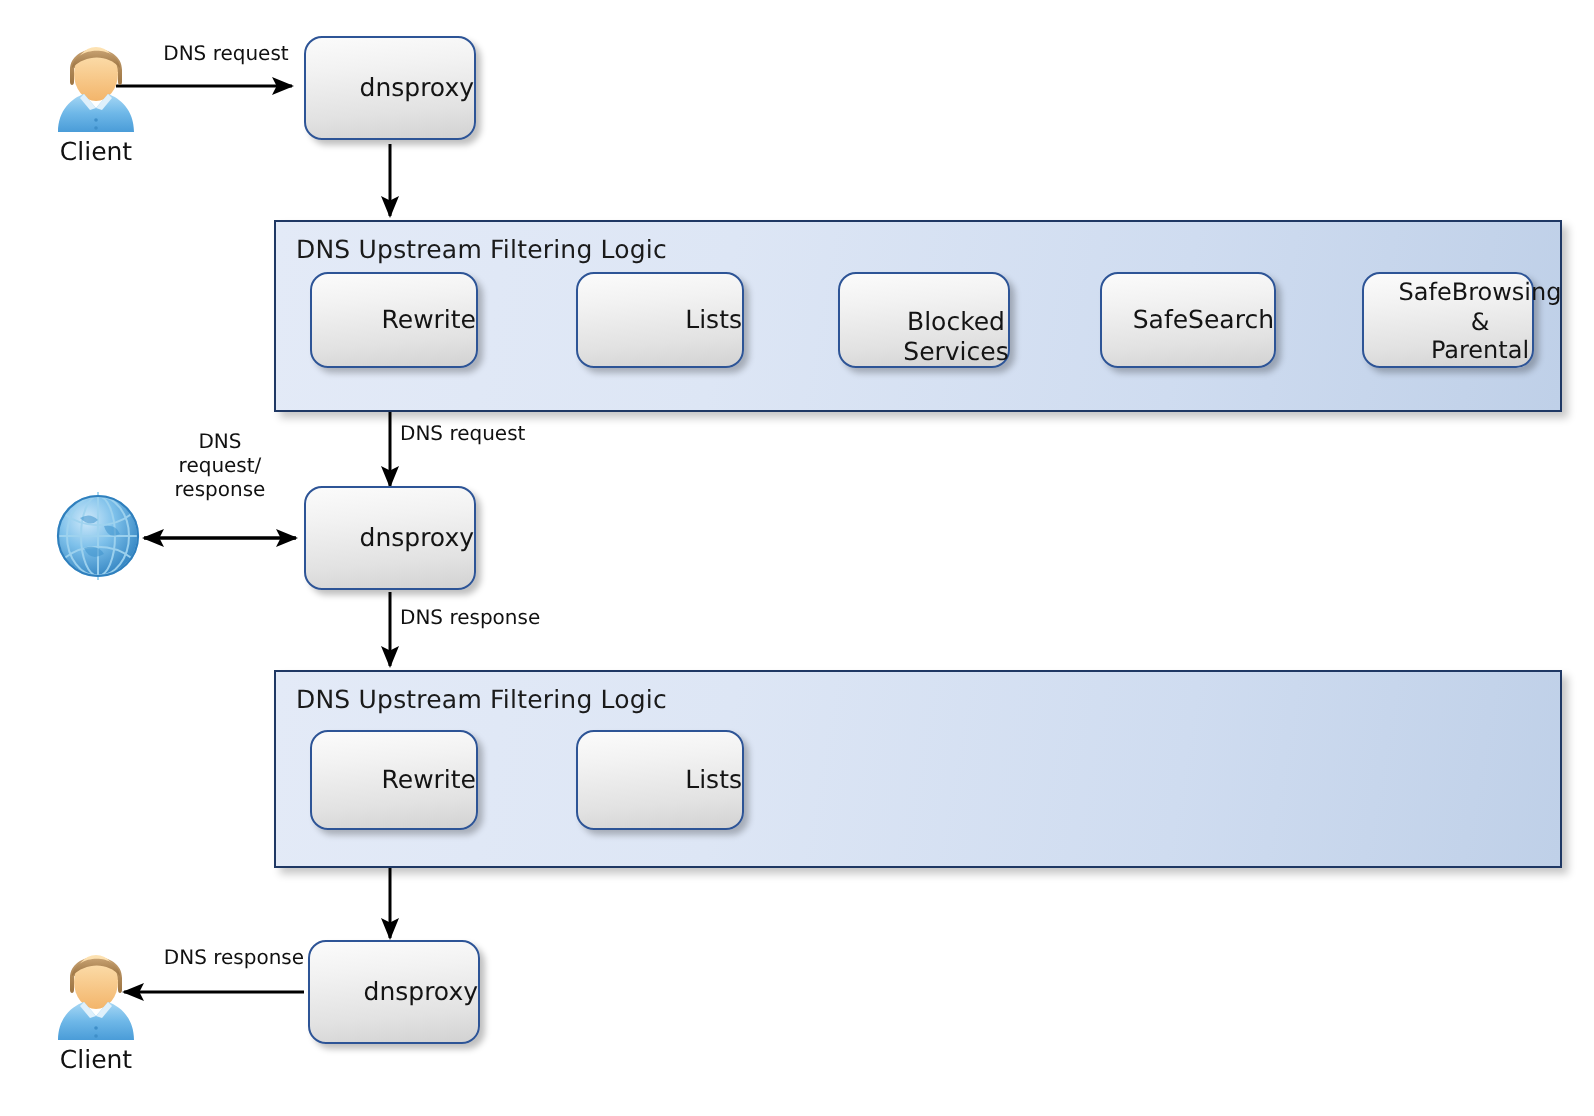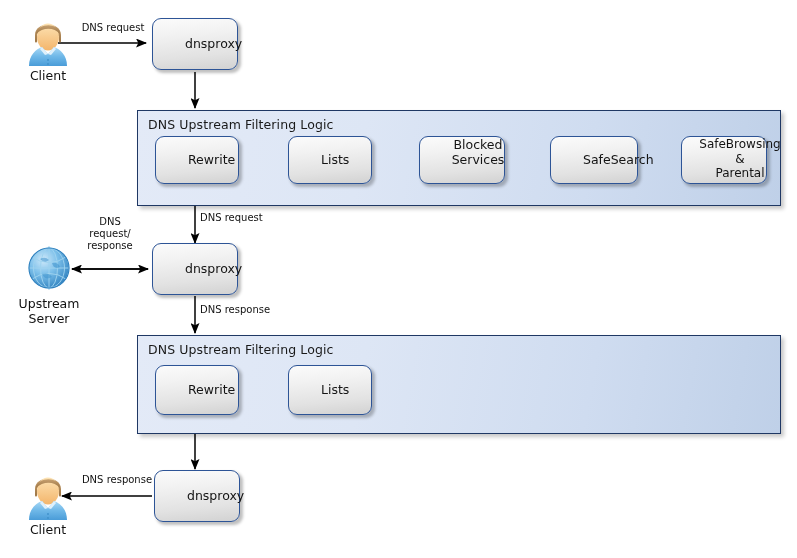--- a/index.html
+++ b/index.html
@@ -23,21 +23,21 @@
     position:absolute;left:10px;top:6px;
     font-size:12.5px;color:#1a1a1a;white-space:nowrap;letter-spacing:0.1px;
   }
 
   
   .node{
     border:1.6px solid #2d5496;
     border-radius:9px;
     background:linear-gradient(175deg,#fbfbfb 0%,#f2f2f2 30%,#e2e2e2 72%,#d2d2d2 100%);
     box-shadow:2.5px 2.5px 3px rgba(0,0,0,0.25);
-    display:flex;align-items:center;justify-content:flex-start;
+    display:flex;align-items:center;justify-content:flex-end;
     text-align:center;
     font-size:12.5px;
     line-height:1.22;
     color:#141414;
     padding-left:32px;
   }
   .node span{display:block;}
 
   
   .edge-label{
@@ -183,22 +183,20 @@
         <line x1="27" y1="5" x2="27" y2="49"></line>
       </g>
       <g fill="#3f93cd" opacity="0.55">
         <path d="M18,18 q5,-3 9,1 q-4,4 -9,-1 Z"></path>
         <path d="M30,22 q6,-1 8,4 q-6,3 -8,-4 Z"></path>
         <path d="M20,33 q7,-2 10,3 q-7,4 -10,-3 Z"></path>
       </g>
       <circle cx="27" cy="27" r="20" fill="none" stroke="#2f7fbd" stroke-width="1.1"></circle>
     </svg>
   </div>
-  <div class="node-caption" style="left:6px;top:296px;width:86px;">Upstream
-Server</div>
 
   <div class="edge-label" style="left:72px;top:216px;width:76px;">DNS
 request/
 response</div>
 
   <div class="node abs" style="left:152px;top:243px;width:86px;height:52px;">
     <span>dnsproxy</span>
   </div>
 
   <div class="edge-label" style="left:200px;top:304px;width:140px;text-align:left;">DNS response</div>

